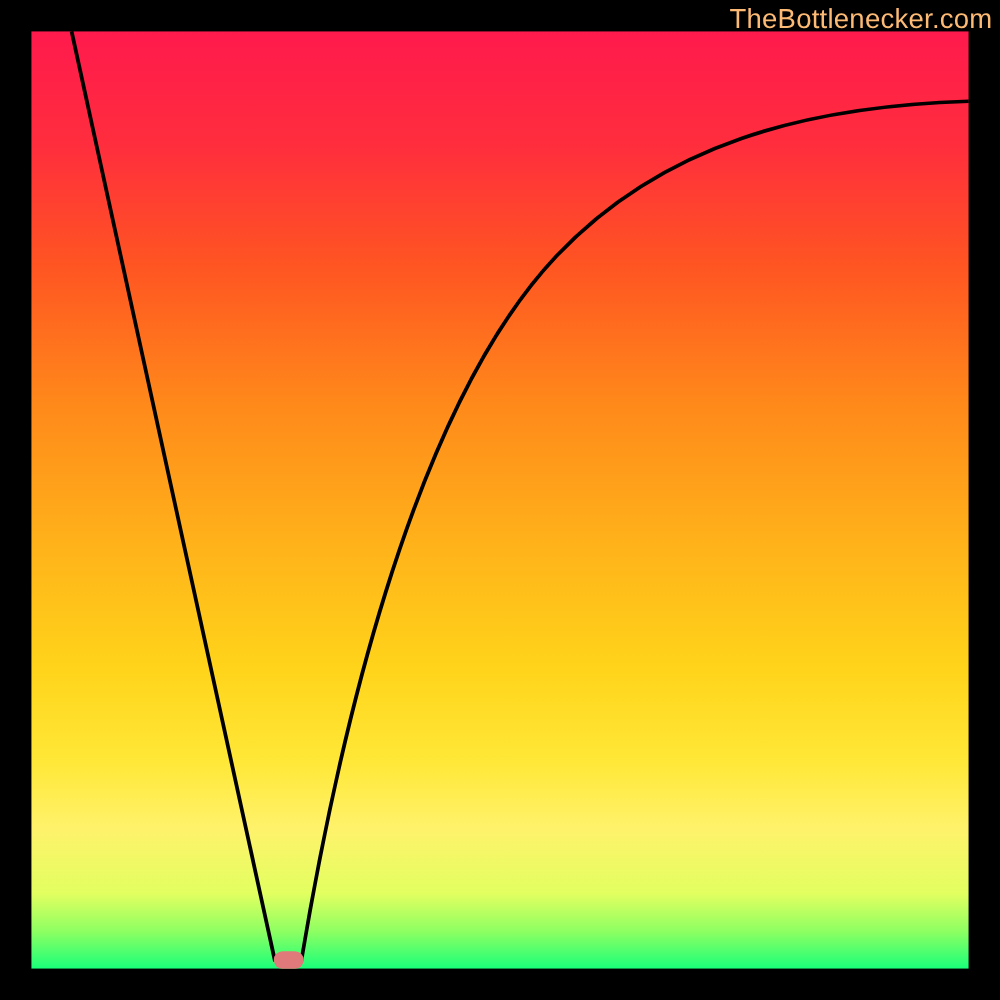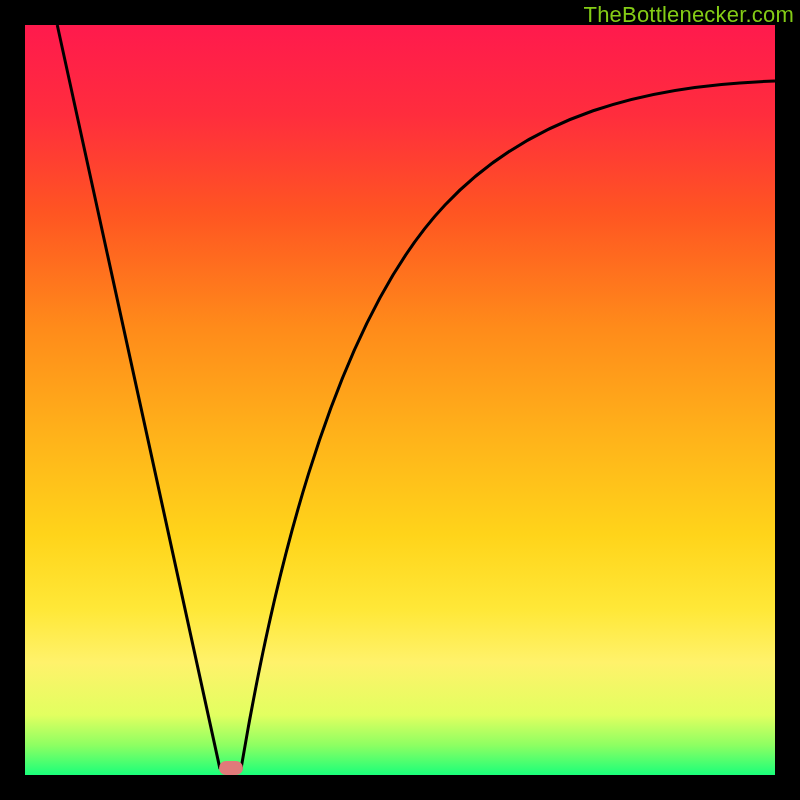--- a/index.html
+++ b/index.html
@@ -30,21 +30,21 @@
     width: 750px;
     height: 750px;
   }
   .watermark {
     position: absolute;
     top: 2px;
     right: 6px;
     font-family: Arial, Helvetica, sans-serif;
     font-size: 22px;
     font-weight: 500;
-    color: #84cc16;
+    color: #fdba74;
     letter-spacing: 0.2px;
   }
   .curve-svg {
     position: absolute;
     left: 0;
     top: 0;
     width: 750px;
     height: 750px;
     overflow: visible;
   }

